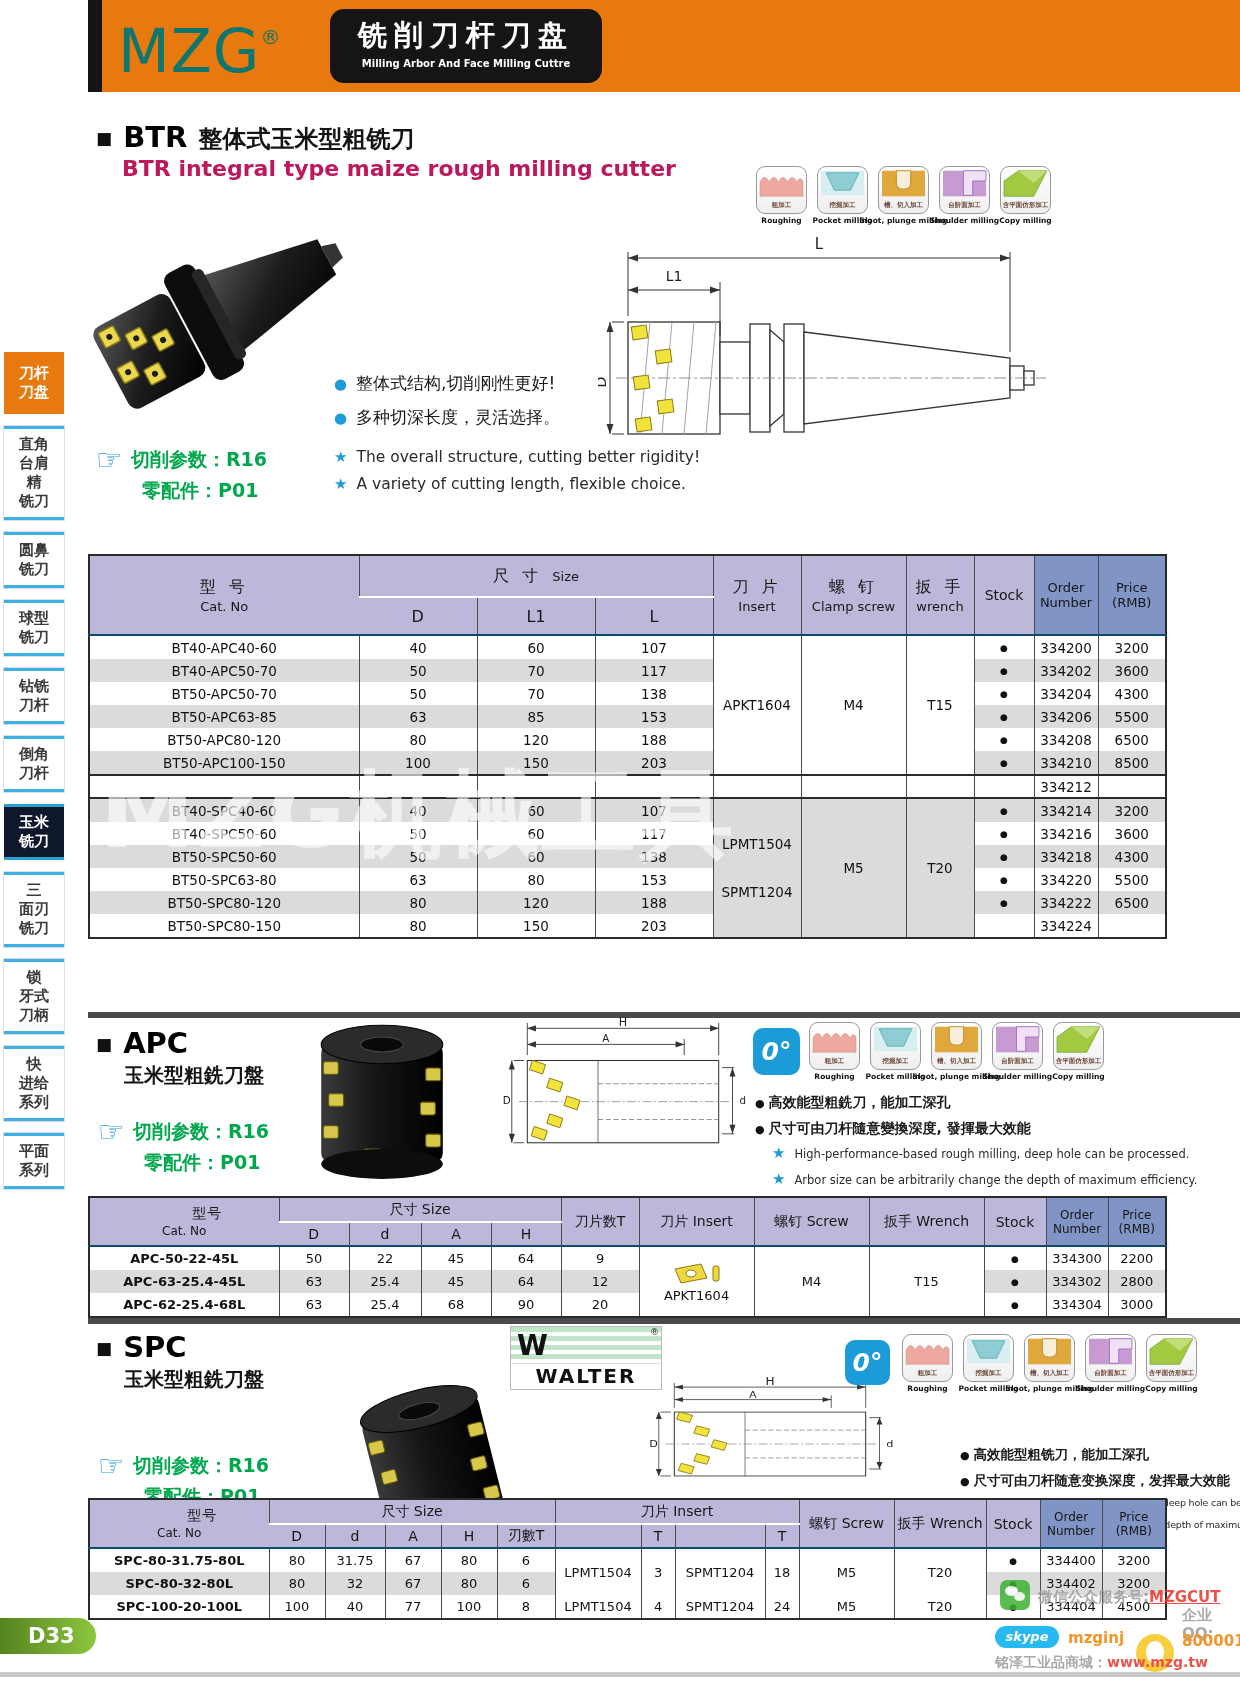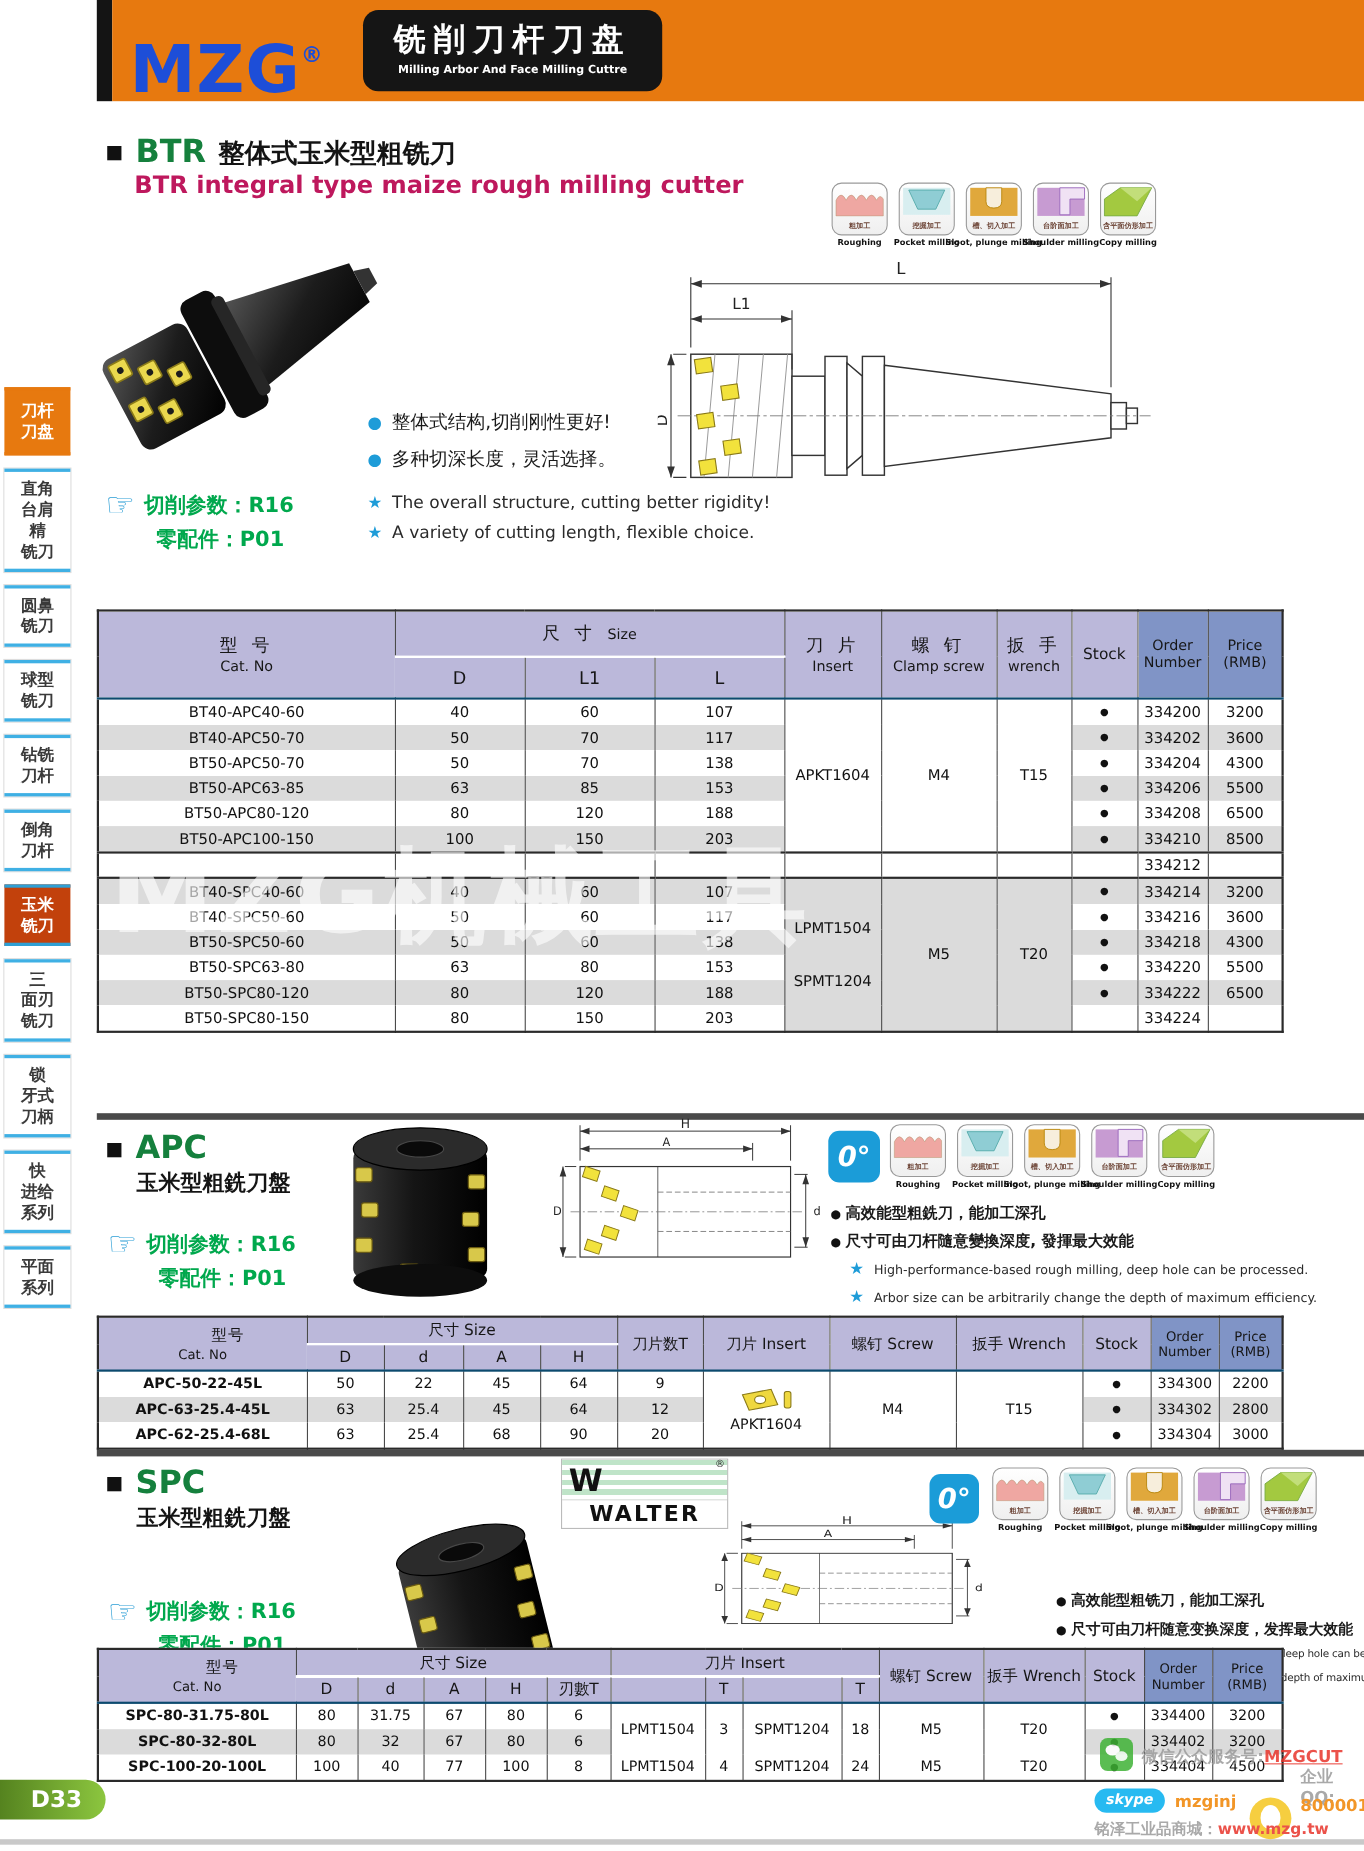--- a/index.html
+++ b/index.html
@@ -3,30 +3,30 @@
 <meta charset="utf-8">
 <style>
   html,body{margin:0;padding:0;background:#fff;}
   .page{position:relative;width:1240px;height:1683px;background:#fff;overflow:hidden;
         font-family:"DejaVu Sans","Liberation Sans",sans-serif;color:#111;}
   .abs{position:absolute;}
 
   
   .hdr-black-edge{left:88px;top:0;width:14px;height:92px;background:#141414;}
   .hdr-band{left:102px;top:0;width:1138px;height:92px;background:#E7790F;}
-  .logo{left:118px;top:6px;font-size:60px;font-weight:bold;color:#1d4ed8;letter-spacing:1px;line-height:86px;}
+  .logo{left:118px;top:6px;font-size:60px;font-weight:normal;color:#0f766e;letter-spacing:1px;line-height:62px;}
   .logo sup{font-size:20px;vertical-align:28px;}
   .title-box{left:330px;top:9px;width:272px;height:74px;background:#151515;border-radius:14px;
              color:#fff;text-align:center;}
   .title-zh{font-size:29px;font-weight:bold;letter-spacing:7px;margin-top:7px;}
   .title-en{font-size:10px;font-weight:bold;margin-top:2px;}
 
   
   .sec-marker{font-size:17px;color:#111;vertical-align:3px;}
-  .sec-code{font-size:29px;font-weight:bold;color:#15803d;margin:0 6px;}
+  .sec-code{font-size:29px;font-weight:bold;color:#000000;margin:0 6px;}
   .sec-zh{font-size:24px;font-weight:bold;color:#141414;}
   .sec-en{font-size:22px;font-weight:bold;color:#be185d;}
   .sub-zh{font-size:20px;font-weight:bold;color:#141414;}
 
   
   .icon-row{position:absolute;display:flex;gap:12px;}
   .m-icon{width:49px;display:flex;flex-direction:column;align-items:center;}
   .m-box{width:49px;height:46px;border:1px solid #999;border-radius:9px;
          background:linear-gradient(180deg,#fff 0%,#efefef 100%);position:relative;overflow:hidden;}
   .m-box svg{display:none;position:absolute;top:2px;left:2px;}
@@ -37,21 +37,21 @@
         font-weight:bold;color:#6e4638;white-space:nowrap;}
   .m-en{font-size:7.5px;font-weight:bold;color:#111;margin-top:2px;white-space:nowrap;}
 
   
   .sidebar{left:4px;top:352px;width:60px;display:flex;flex-direction:column;gap:12px;}
   .side-item{border-top:3px solid #3FB0E4;border-bottom:3px solid #3FB0E4;
              box-shadow:0 0 0 1px #ddd;background:#fff;color:#3a3a3a;
              font-size:15px;font-weight:bold;text-align:center;line-height:19px;
              padding:6px 0;white-space:pre-line;cursor:pointer;}
   .tab-orange{background:#E7790F;color:#fff;border-color:#E7790F;box-shadow:none;padding:9px 0;}
-  .tab-blue{background:#c2410c;color:#fff;border-color:#2E9FD4;box-shadow:none;}
+  .tab-blue{background:#0f172a;color:#fff;border-color:#2E9FD4;box-shadow:none;}
 
   
   .feat-line{margin-bottom:11px;font-size:17px;color:#1a1a1a;white-space:nowrap;}
   .blt{color:#1E9CD8;font-size:15px;margin-right:9px;}
   .star-line{margin-bottom:9px;font-size:15.5px;color:#2a2a2a;white-space:nowrap;}
   .star{color:#1E9CD8;font-size:15px;margin-right:9px;}
   .params{color:#00A84D;font-weight:bold;font-size:19px;line-height:31px;white-space:nowrap;}
   .hand{color:#2D9FD6;font-size:30px;margin-right:8px;vertical-align:-4px;}
   .p-indent{margin-left:46px;}
   .sm-feat .feat-line{font-size:14px;font-weight:bold;margin-bottom:8px;}

